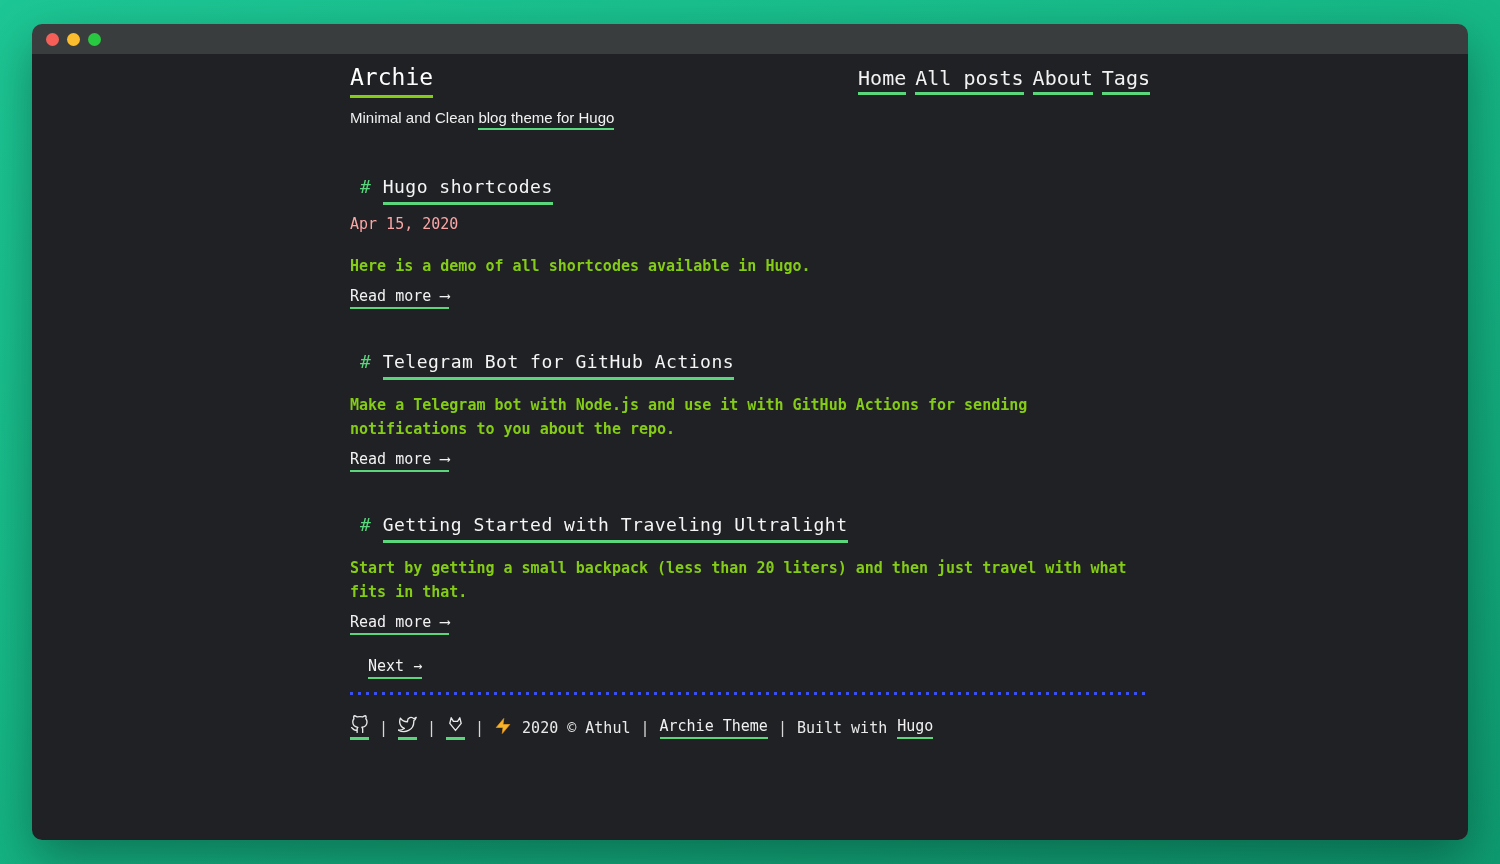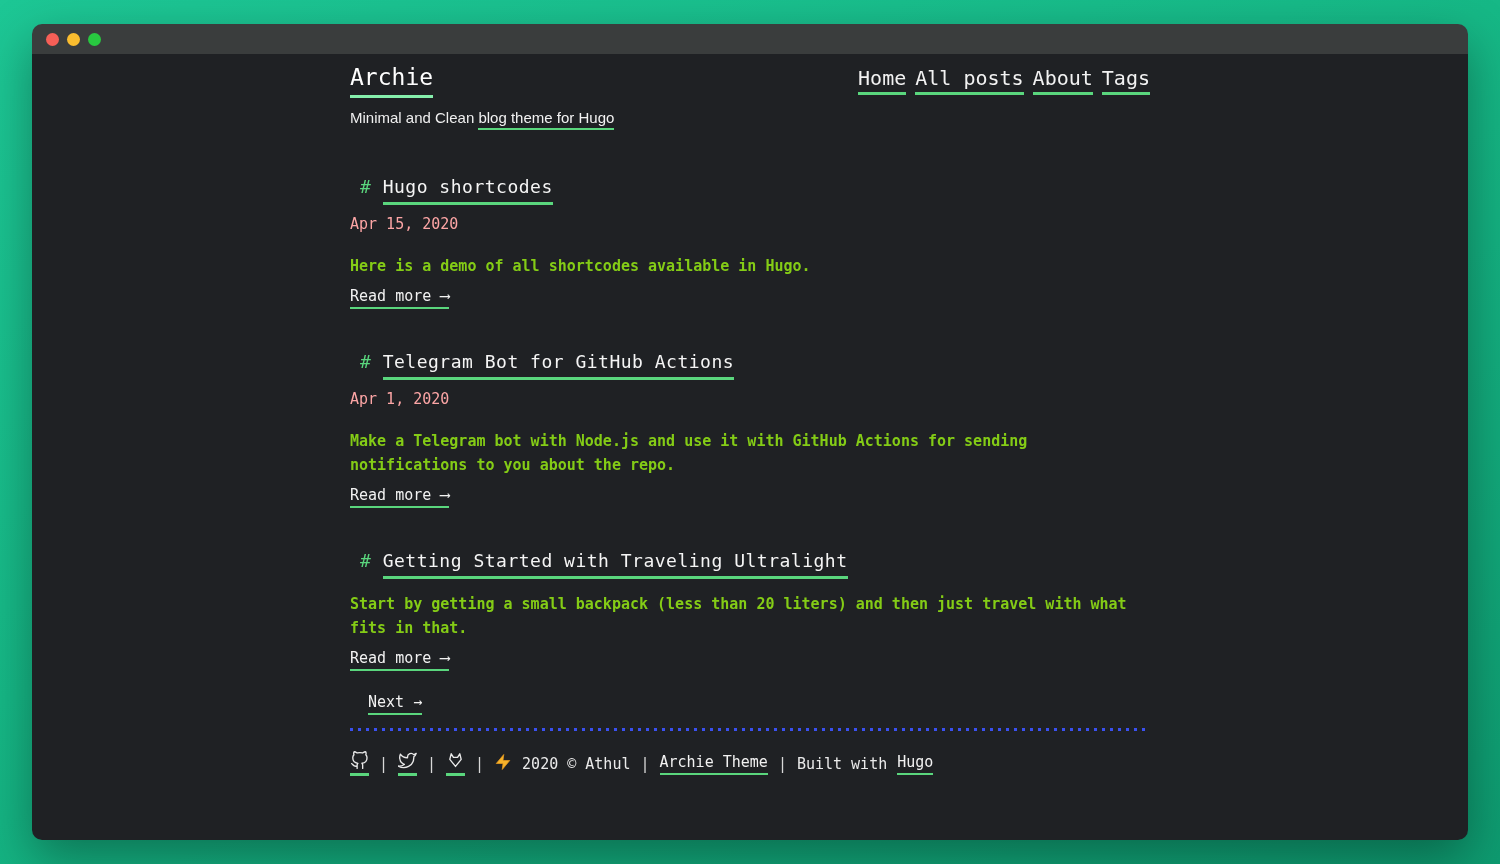--- a/index.html
+++ b/index.html
@@ -27,21 +27,21 @@
 
   .main { width: 800px; margin: 0 auto; padding-top: 10px; }
 
   a { text-decoration: none; color: #f2f2f2; }
   .glink { border-bottom: 2px solid #5ad67d; padding-bottom: 2px; }
 
   
   .site-header { display: flex; justify-content: space-between; align-items: baseline; }
   .site-title {
     font-size: 23px; font-weight: normal; color: #ffffff;
-    border-bottom: 3px solid #86efac; padding-bottom: 5px;
+    border-bottom: 3px solid #84cc16; padding-bottom: 5px;
   }
   .nav { display: flex; gap: 9px; font-size: 20px; }
   .nav a { border-bottom: 3px solid #5ad67d; padding-bottom: 2px; white-space: nowrap; }
 
   .tagline {
     margin-top: 11px; font-family: "Liberation Sans", sans-serif;
     font-size: 15px; color: #efefef;
   }
   .tagline .glink { font-family: "Liberation Sans", sans-serif; }
 
@@ -112,21 +112,20 @@
           <div class="post-date">Apr 15, 2020</div>
           <div class="post-excerpt">Here is a demo of all shortcodes available in Hugo.</div>
           <a href="#" class="read-more glink">Read more ⟶</a>
         </div>
 
         <div class="post">
           <h2 class="post-title">
             <span class="hash">#</span>
             <a href="#">Telegram Bot for GitHub Actions</a>
           </h2>
-          <div class="post-date">Apr 1, 2020</div>
           <div class="post-excerpt">Make a Telegram bot with Node.js and use it with GitHub Actions for sending notifications to you about the repo.</div>
           <a href="#" class="read-more glink">Read more ⟶</a>
         </div>
 
         <div class="post">
           <h2 class="post-title">
             <span class="hash">#</span>
             <a href="#">Getting Started with Traveling Ultralight</a>
           </h2>
           <div class="post-excerpt">Start by getting a small backpack (less than 20 liters) and then just travel with what fits in that.</div>

